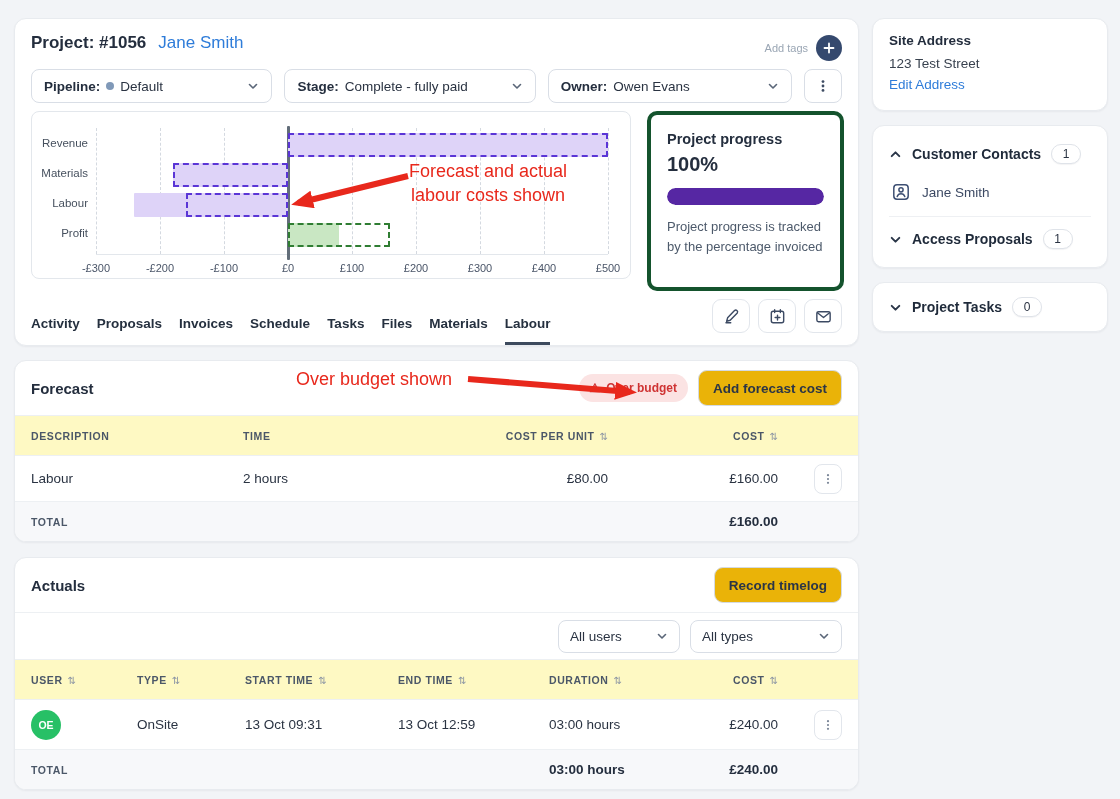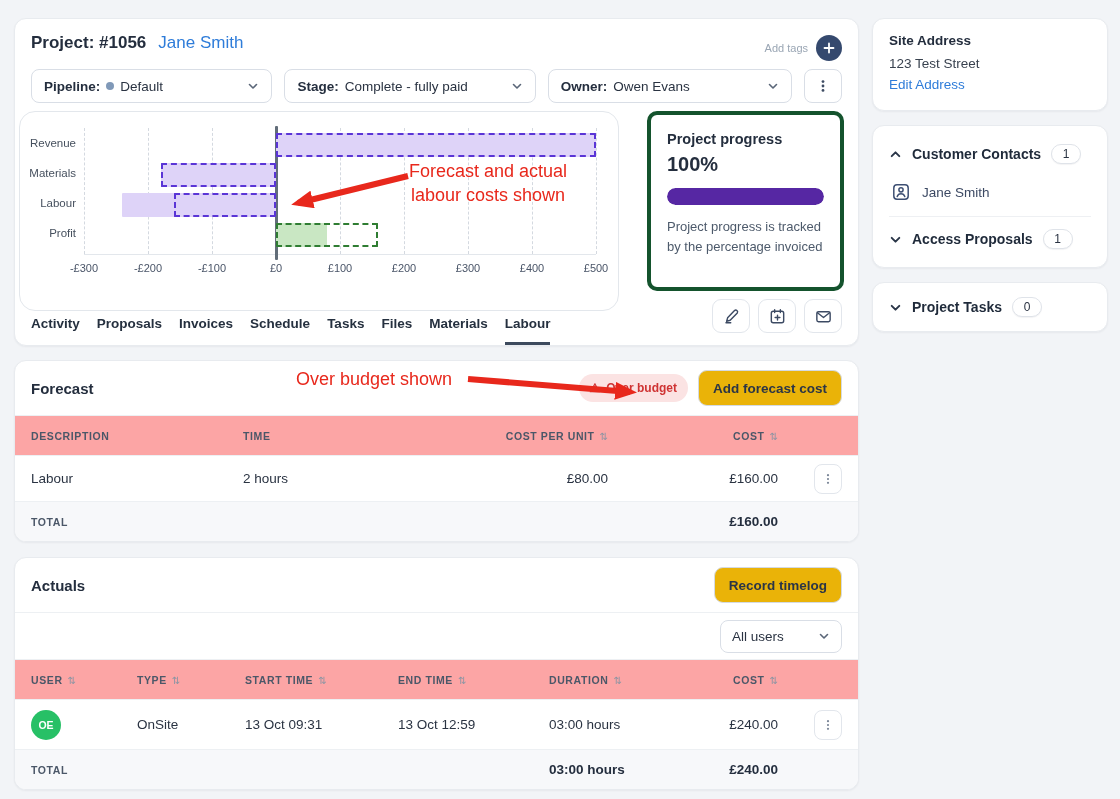--- a/index.html
+++ b/index.html
@@ -15,21 +15,21 @@
   .add-tags-label{font-size:11px;color:#9aa6b4;}
   .add-tag-btn{width:26px;height:26px;border-radius:50%;background:var(--add-tag-navy);border:none;display:flex;align-items:center;justify-content:center;cursor:pointer;padding:0;}
   .dropdown-row{position:absolute;left:16px;right:16px;top:50px;display:flex;gap:12px;}
   .dd{height:34px;border:1px solid #d9dee6;border-radius:8px;background:#fff;display:flex;align-items:center;gap:6px;padding:0 12px;font-size:13.5px;box-sizing:border-box;cursor:pointer;}
   .dd b{color:#242e3e;font-weight:700;}
   .dd .val{color:#2a3342;white-space:nowrap;overflow:hidden;flex:1;}
   .dot{width:8px;height:8px;border-radius:50%;background:#8099b8;display:inline-block;}
   .kebab-btn{width:38px;height:34px;border:1px solid #d9dee6;border-radius:8px;background:#fff;display:flex;align-items:center;justify-content:center;cursor:pointer;}
   .kebab-sm{width:28px;height:30px;border:1px solid #e2e6ec;border-radius:8px;background:#fff;display:flex;align-items:center;justify-content:center;cursor:pointer;}
   
-  .chart-card{position:absolute;left:4px;top:92px;width:600px;height:200px;border:1px solid #e3e7ec;border-radius:16px;box-sizing:border-box;}
+  .chart-card{position:absolute;left:16px;top:92px;width:600px;height:168px;border:1px solid #e3e7ec;border-radius:8px;box-sizing:border-box;}
   #cat-labels{position:absolute;left:0;top:16px;width:56px;}
   #cat-labels div{height:30px;line-height:30px;text-align:right;font-size:11.5px;color:#46505e;}
   #plot{position:absolute;left:64px;right:22px;top:16px;height:126px;border-bottom:1px solid #e3e7ec;}
   .gridline{position:absolute;top:0;height:126px;width:0;border-left:1px dashed #d4d9e0;}
   .zeroline{position:absolute;top:-2px;height:134px;width:3px;background:#626d79;border-radius:1px;}
   .bar{position:absolute;height:24px;box-sizing:border-box;border-radius:1px;}
   .bar.dashed{border:2px dashed;background:transparent;}
   #ticks{position:absolute;left:64px;right:22px;top:150px;height:16px;}
   #ticks div{position:absolute;transform:translateX(-50%);font-size:11px;color:#4a5568;white-space:nowrap;}
   
@@ -49,21 +49,21 @@
   .section{position:relative;margin-bottom:15px;}
   .sec-head{height:54px;display:flex;align-items:center;padding:0 16px;gap:10px;}
   .sec-head h2{font-size:15px;font-weight:700;color:#242e3e;margin:0;}
   .head-right{margin-left:auto;display:flex;align-items:center;gap:10px;}
   .badge{display:inline-flex;align-items:center;gap:6px;background:var(--badge-bg);color:var(--badge-text);font-size:12px;font-weight:600;padding:7px 11px;border-radius:17px;}
   .warn-icon::before{content:"\26A0";font-size:12px;}
   .btn{height:36px;border:1px solid #d4dae2;border-radius:9px;background:#eab308;padding:0 14px;font-size:13.5px;font-weight:600;color:#2b3546;font-family:"Liberation Sans",sans-serif;cursor:pointer;}
   .t-row{display:grid;align-items:center;padding:0 16px;border-top:1px solid #edf0f3;box-sizing:border-box;}
   .f-grid{grid-template-columns:212px 206px 1fr 170px 64px;}
   .a-grid{grid-template-columns:106px 108px 153px 151px 150px 1fr 64px;}
-  .t-head{height:40px;background:#fca5a5;font-size:10.5px;font-weight:700;letter-spacing:.6px;color:#4b5768;}
+  .t-head{height:40px;background:#fef9c3;font-size:10.5px;font-weight:700;letter-spacing:.6px;color:#4b5768;}
   .t-data{height:46px;font-size:13.5px;color:#2a3342;}
   .t-total{height:40px;background:#f7f8fa;}
   .t-total .tl{font-size:10.5px;font-weight:700;letter-spacing:.6px;color:#4b5768;}
   .t-total .tv{font-size:13.5px;font-weight:700;color:#242e3e;}
   .r{justify-self:end;text-align:right;display:inline-flex;align-items:center;gap:5px;}
   .c{justify-self:end;}
   .sort-icon::after{content:"\21C5";font-size:10px;color:#8a94a3;font-weight:400;letter-spacing:0;}
   .th-sort{cursor:pointer;display:inline-flex;align-items:center;gap:5px;}
   .avatar{width:30px;height:30px;border-radius:50%;background:var(--avatar-green);color:#fff;font-size:10.5px;font-weight:700;display:flex;align-items:center;justify-content:center;}
   .filter-row{height:46px;border-top:1px solid #edf0f3;display:flex;justify-content:flex-end;align-items:center;gap:10px;padding:0 16px;}
@@ -271,20 +271,26 @@
           <button class="btn">Record timelog</button>
         </div>
       </div>
       <div class="filter-row">
         <div class="select" style="width:122px">
           <span>All users</span>
           <svg width="12" height="12" viewBox="0 0 12 12">
               <path d="M2.5 4.5 6 8l3.5-3.5" fill="none" stroke="#5a6678" stroke-width="1.6" stroke-linecap="round" stroke-linejoin="round"></path>
             </svg>
         </div>
+        <div class="select" style="width:152px">
+          <span>All types</span>
+          <svg width="12" height="12" viewBox="0 0 12 12">
+              <path d="M2.5 4.5 6 8l3.5-3.5" fill="none" stroke="#5a6678" stroke-width="1.6" stroke-linecap="round" stroke-linejoin="round"></path>
+            </svg>
+        </div>
       </div>
       <div class="t-row t-head a-grid">
         <span class="th-sort">
             <span>USER</span>
             <span class="sort-icon"></span>
           </span>
         <span class="th-sort">
             <span>TYPE</span>
             <span class="sort-icon"></span>
           </span>

